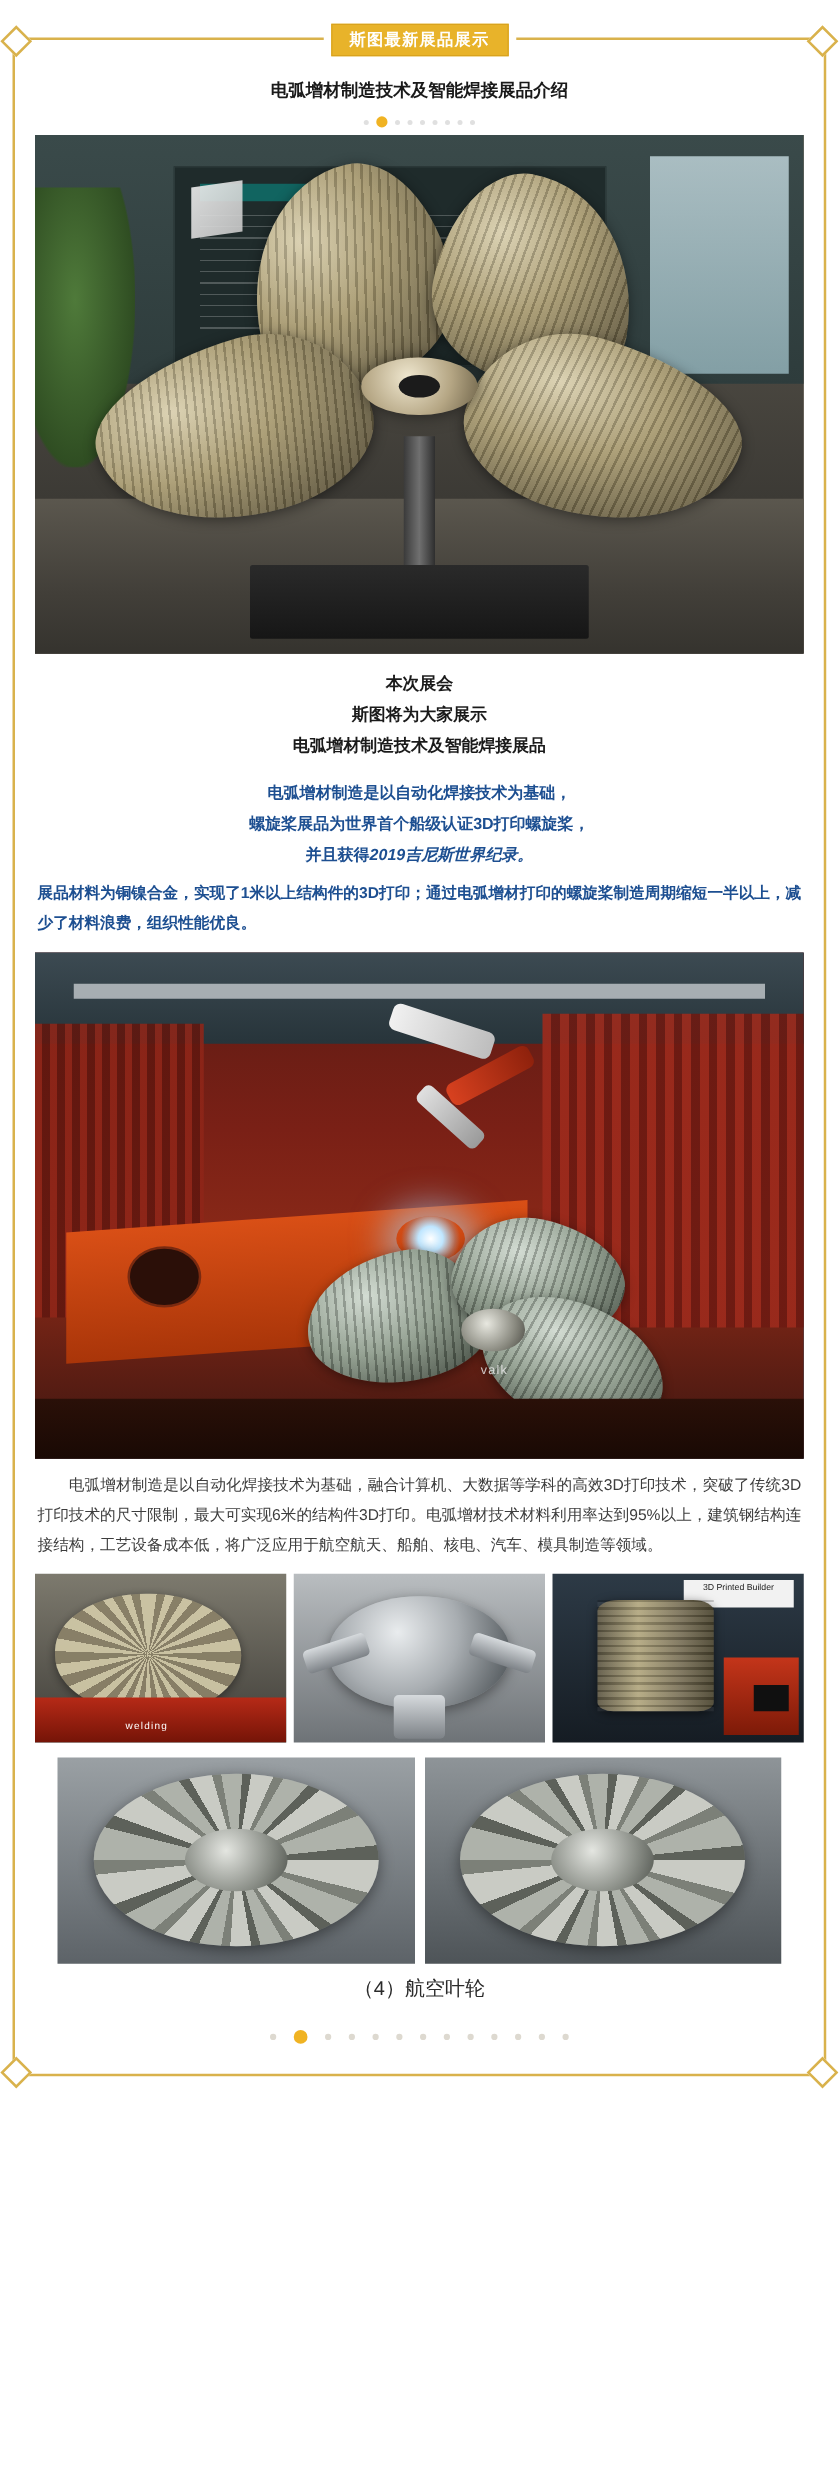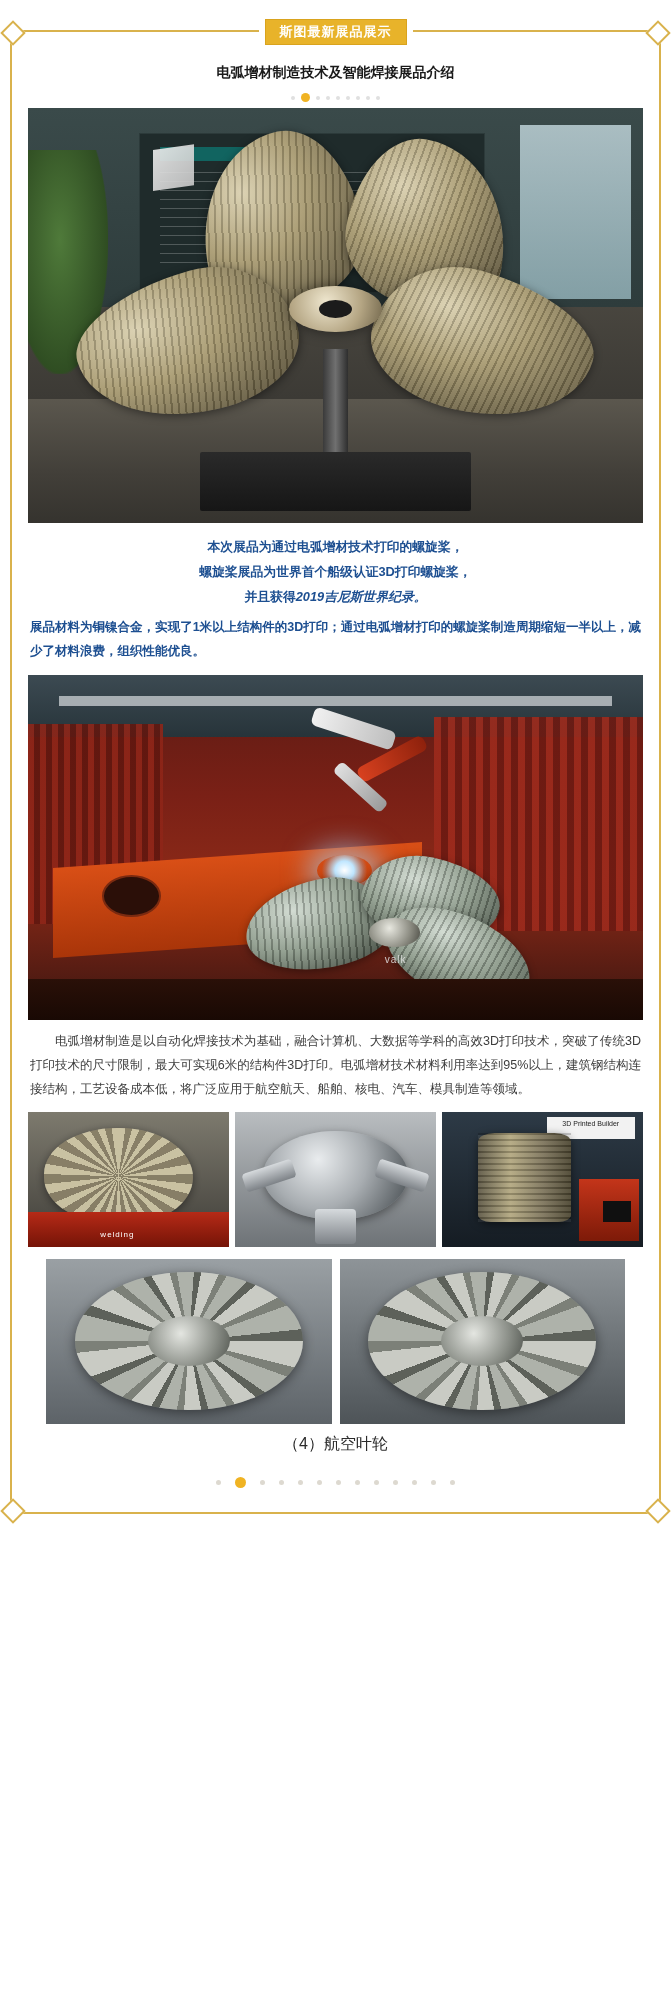--- a/index.html
+++ b/index.html
@@ -202,21 +202,21 @@
     font-weight:bold;
     color:#1d4f91;
     line-height:1.9;
     text-align:justify;
     margin:0 2px 12px 2px;
   }
 
   
   .hero2{
     width:100%;
-    height:345px;
+    height:405px;
     position:relative;
     overflow:hidden;
     background:#0f172a;
     display:block;
   }
   .p2-bg{position:absolute;inset:0;background:linear-gradient(180deg,#5b1b14 0%,#7a2016 35%,#8c2a18 60%,#3a1510 100%);}
   .p2-ceiling{position:absolute;left:0;top:0;width:100%;height:18%;background:linear-gradient(180deg,#3c4a52,#27343a);}
   .p2-strip{position:absolute;left:5%;top:6%;width:90%;height:3%;background:#d9dde0;opacity:.7;}
   .p2-curtain{
     position:absolute;right:0;top:12%;width:34%;height:62%;
@@ -434,24 +434,29 @@
           <span class="blade-ridges"></span>
         </div>
       <div class="blade b4">
           <span class="blade-ridges"></span>
         </div>
       <div class="p1-hub"></div>
       <div class="p1-stem"></div>
       <div class="p1-base"></div>
     </div>
 
+    <div class="center-bold">
+      <div>本次展会</div>
+      <div>斯图将为大家展示</div>
+      <div>电弧增材制造技术及智能焊接展品</div>
+    </div>
 
 
     <div class="center-blue">
-      <div>本次展品为通过电弧增材技术打印的螺旋桨，</div>
+      <div>电弧增材制造是以自动化焊接技术为基础，</div>
       <div>螺旋桨展品为世界首个船级认证3D打印螺旋桨，</div>
       <div>
         <span>并且获得</span><span class="ital">2019吉尼斯世界纪录。</span>
       </div>
     </div>
 
     <div class="just-blue">展品材料为铜镍合金，实现了1米以上结构件的3D打印；通过电弧增材打印的螺旋桨制造周期缩短一半以上，减少了材料浪费，组织性能优良。</div>
 
     <div class="hero2">
       <div class="p2-bg"></div>

